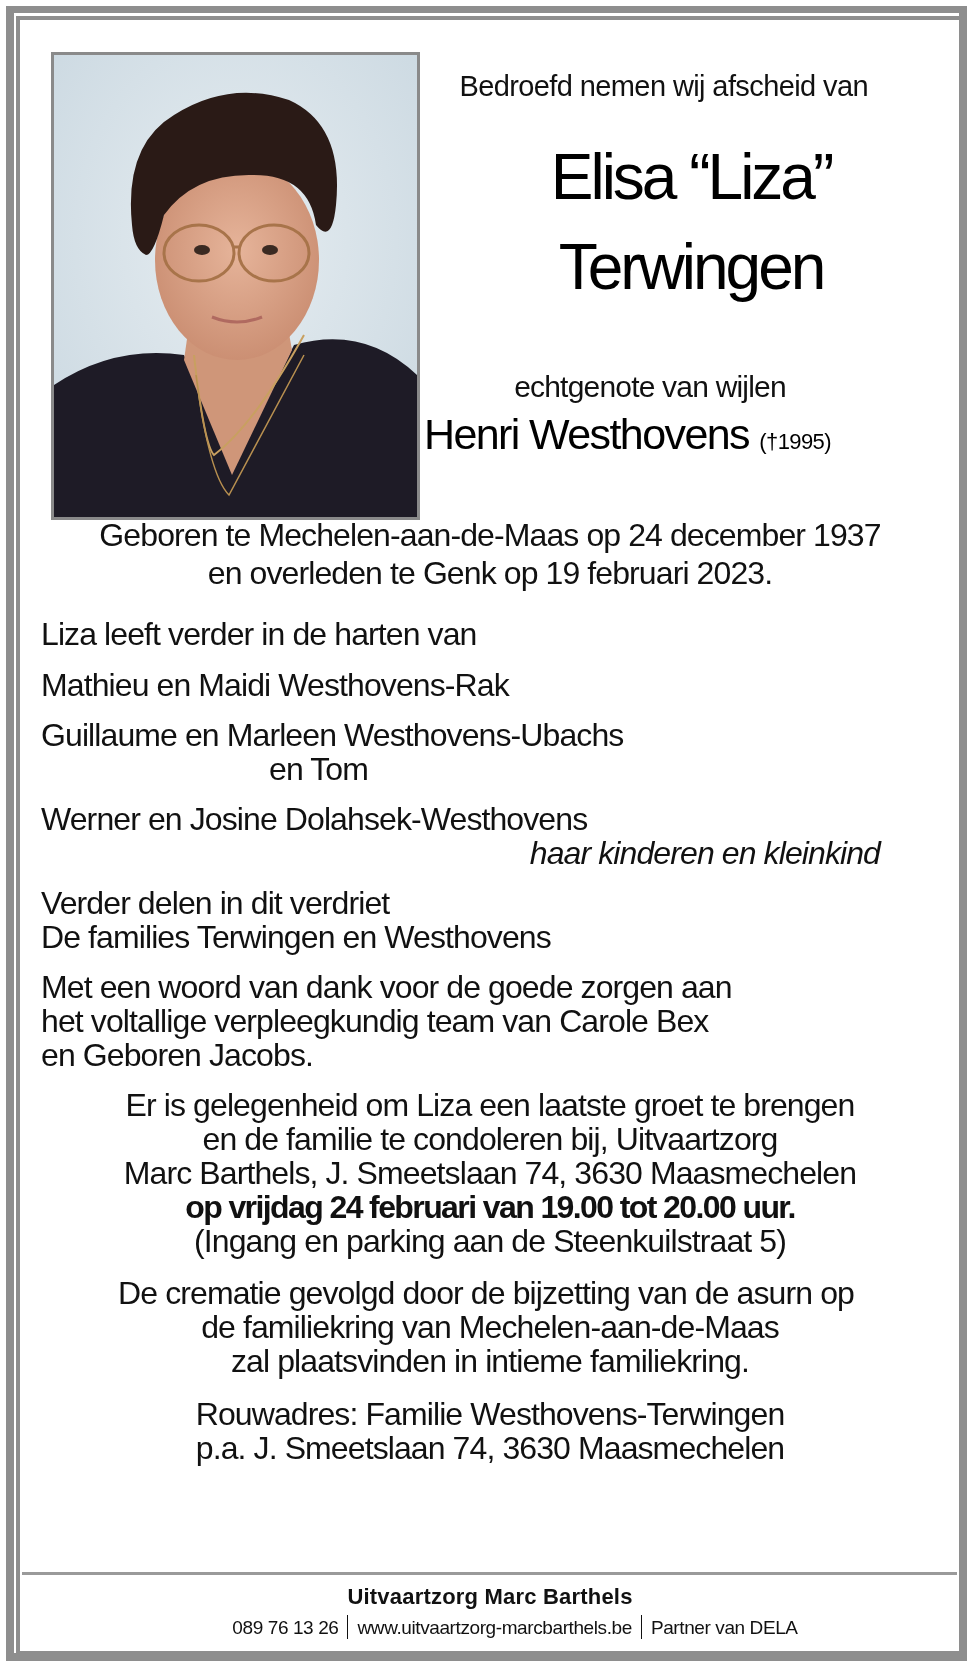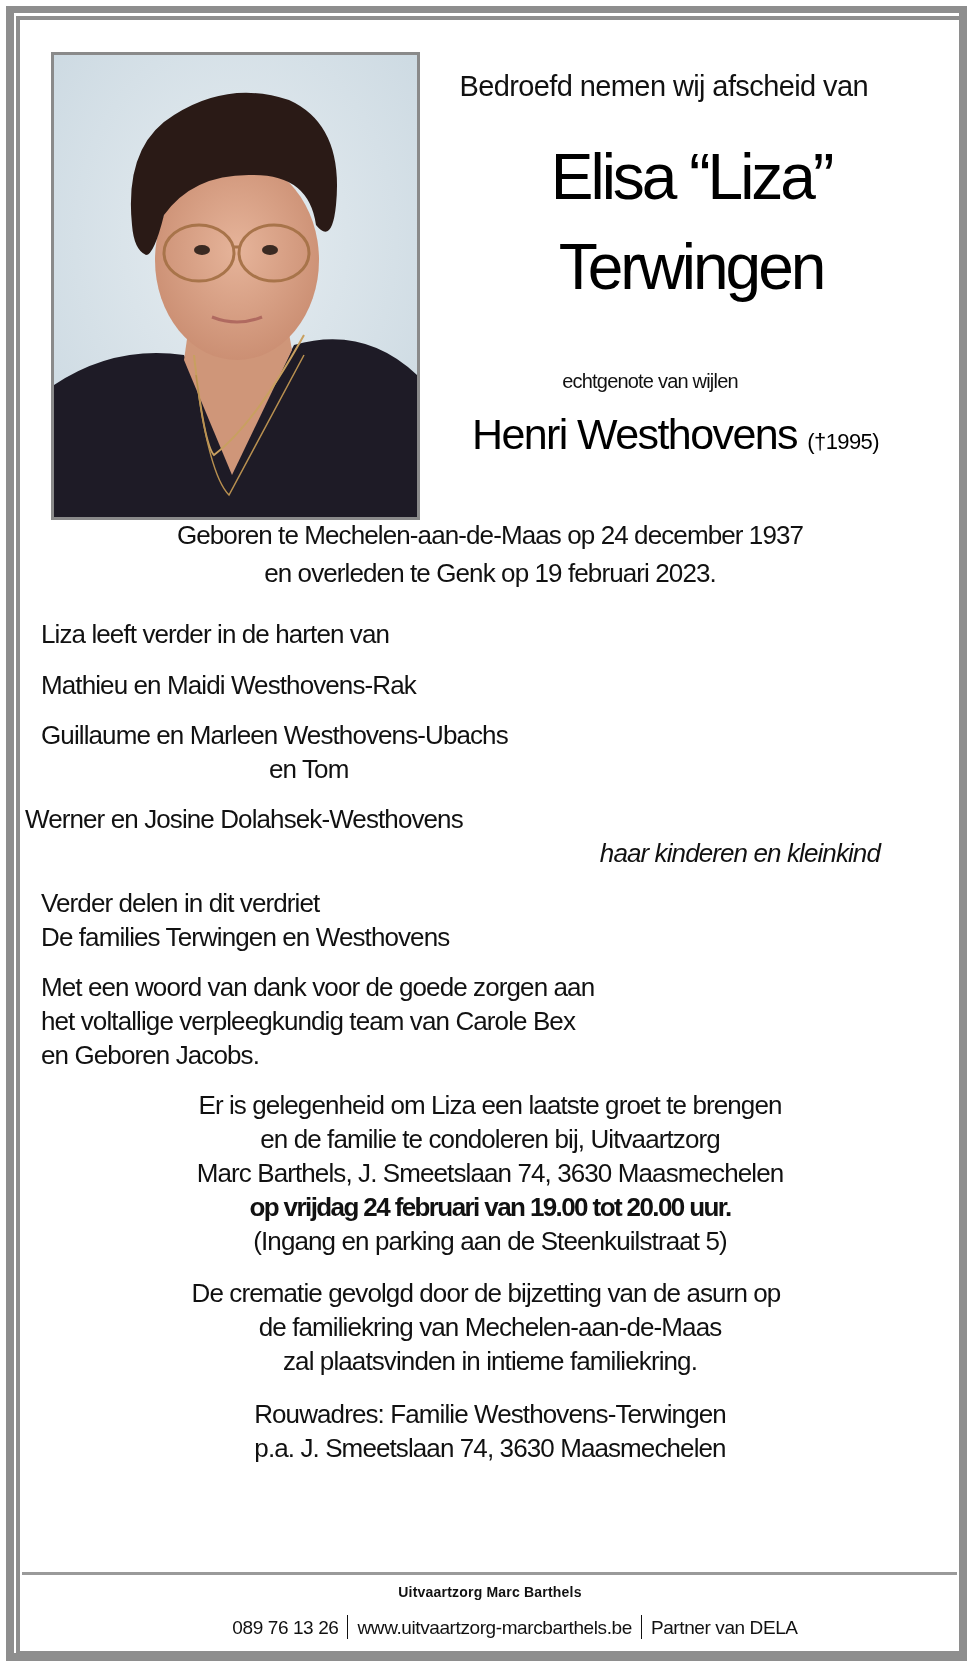--- a/index.html
+++ b/index.html
@@ -8,30 +8,30 @@
   .outer-frame { position:absolute; left:6px; top:6px; width:961px; height:1655px;
                  border:8px solid #8e8e8e; border-top-width:7px; box-sizing:border-box;
                  background:#ffffff; }
   .inner-frame { position:absolute; left:16px; top:16px; width:947px; height:1639px;
                  border:4px solid #8e8e8e; box-sizing:border-box; background:#fff; }
   .abs { position:absolute; white-space:nowrap; }
   .center { text-align:center; }
   .photo { position:absolute; left:51px; top:52px; width:369px; height:468px;
            border:3px solid #8a8a8a; box-sizing:border-box; overflow:hidden; background:#d8e3ea; }
   .photo svg { display:block; width:100%; height:100%; }
-  .txt { font-size:26px; letter-spacing:-0.9px; line-height:34px; }
+  .txt { font-size:32px; letter-spacing:-0.9px; line-height:34px; }
   .intro { font-size:29px; letter-spacing:-0.6px; }
   .name { font-size:64px; font-weight:normal; letter-spacing:-3px; color:#000;padding-left:41px; }
-  .spouse-pre { font-size:20px; letter-spacing:-0.8px; }
+  .spouse-pre { font-size:30px; letter-spacing:-0.8px; }
   .spouse { font-size:43px; letter-spacing:-1.6px; color:#000; }
   .spouse small { font-size:22px; letter-spacing:-0.6px; }
   .italic { font-style:italic; }
   .bold { font-weight:bold; letter-spacing:-1.6px; }
   .divider { position:absolute; left:22px; top:1572px; width:935px; height:3px; background:#9a9a9a; }
-  .footer-title { font-size:14px; font-weight:bold; letter-spacing:0.2px; color:#111; }
+  .footer-title { font-size:22px; font-weight:bold; letter-spacing:0.2px; color:#111; }
   .footer-line { font-size:19px; letter-spacing:-0.4px; color:#111; }
   .sep { display:inline-block; width:1px; height:24px; background:#111; vertical-align:-5px; margin:0 9px; }
 </style>
 </head>
 <body>
 
 <div class="outer-frame"></div>
 <div class="inner-frame"></div>
 
 <div class="photo">
@@ -67,33 +67,33 @@
     <ellipse cx="216" cy="195" rx="8" ry="5" fill="#3a2a22"></ellipse>
 
     <path d="M158 262 Q183 272 208 262" fill="none" stroke="#b06a60" stroke-width="3"></path>
   </svg>
 </div>
 
 <div class="abs intro" style="left:432px; top:70px; width:436px; text-align:right;">Bedroefd nemen wij afscheid van</div>
 <div class="abs name center" style="left:420px; top:140px; width:460px;">Elisa “Liza”</div>
 <div class="abs name center" style="left:420px; top:230px; width:460px;">Terwingen</div>
 <div class="abs spouse-pre center" style="left:420px; top:370px; width:460px;">echtgenote van wijlen</div>
-<div class="abs spouse" style="left:424px; top:410px;margin-left:48px;">
+<div class="abs spouse" style="left:424px; top:410px;">
   <span>Henri Westhovens</span>
   <small>(†1995)</small>
 </div>
 
 <div class="abs txt center" style="left:40px; top:518px; width:900px;">Geboren te Mechelen-aan-de-Maas op 24 december 1937</div>
 <div class="abs txt center" style="left:40px; top:556px; width:900px;">en overleden te Genk op 19 februari 2023.</div>
 
 <div class="abs txt" style="left:41px; top:617px;">Liza leeft verder in de harten van</div>
 <div class="abs txt" style="left:41px; top:668px;">Mathieu en Maidi Westhovens-Rak</div>
 <div class="abs txt" style="left:41px; top:718px;">Guillaume en Marleen Westhovens-Ubachs</div>
 <div class="abs txt" style="left:269px; top:752px;">en Tom</div>
-<div class="abs txt" style="left:25px; top:802px;">Werner en Josine Dolahsek-Westhovens</div>
+<div class="abs txt" style="left:41px; top:802px;">Werner en Josine Dolahsek-Westhovens</div>
 <div class="abs txt italic" style="left:480px; top:836px; width:400px; text-align:right;">haar kinderen en kleinkind</div>
 
 <div class="abs txt" style="left:41px; top:886px;">Verder delen in dit verdriet</div>
 <div class="abs txt" style="left:41px; top:920px;">De families Terwingen en Westhovens</div>
 
 <div class="abs txt" style="left:41px; top:970px;">Met een woord van dank voor de goede zorgen aan</div>
 <div class="abs txt" style="left:41px; top:1004px;">het voltallige verpleegkundig team van Carole Bex</div>
 <div class="abs txt" style="left:41px; top:1038px;">en Geboren Jacobs.</div>
 
 <div class="abs txt center" style="left:40px; top:1088px; width:900px;">Er is gelegenheid om Liza een laatste groet te brengen</div>

